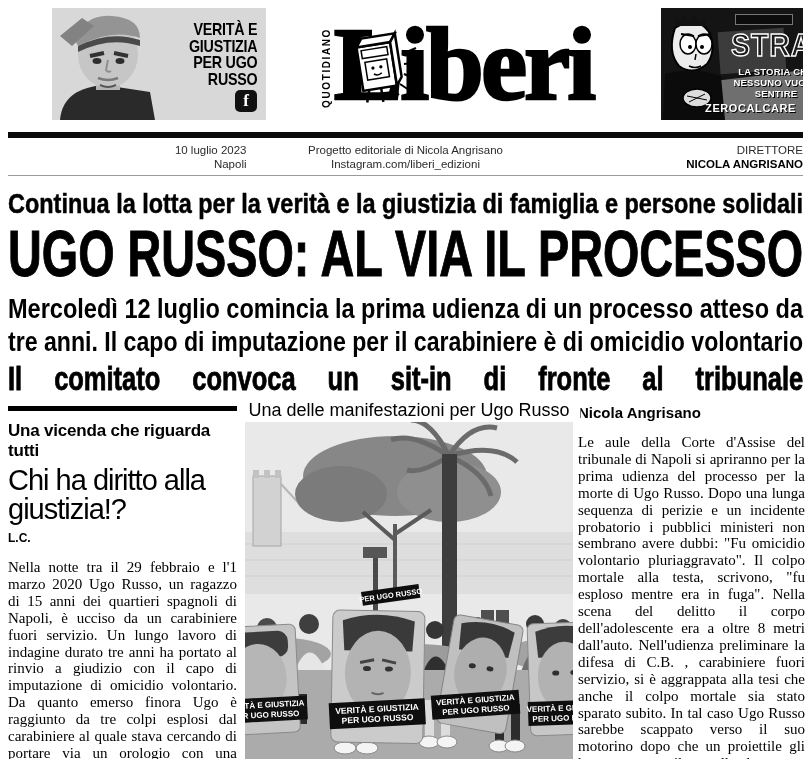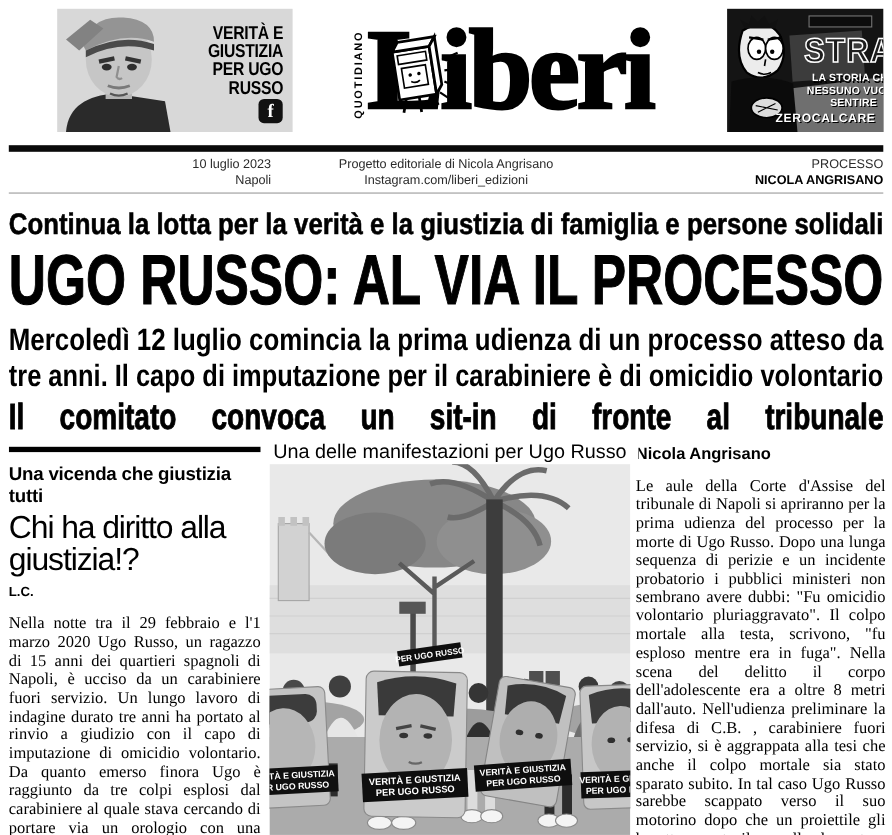--- a/index.html
+++ b/index.html
@@ -156,21 +156,21 @@
   <div class="dateline">
     <div class="dl-left">
       <div>10 luglio 2023</div>
       <div>Napoli</div>
     </div>
     <div class="dl-center">
       <div>Progetto editoriale di Nicola Angrisano</div>
       <div>Instagram.com/liberi_edizioni</div>
     </div>
     <div class="dl-right">
-      <div>PROCESSO</div>
+      <div>DIRETTORE</div>
       <div class="dl-bold">NICOLA ANGRISANO</div>
     </div>
   </div>
   <div class="rule-thin"></div>
 
   <div class="kicker">
     <span class="fitline" style="transform-origin: left center; transform: scaleX(0.86863);">Continua la lotta per la verità e la giustizia di famiglia e persone solidali</span>
   </div>
   <h1 class="main-head">
     <span class="fitline" style="transform-origin: left center; transform: scaleX(0.730594);">UGO RUSSO: AL VIA IL PROCESSO</span>
@@ -178,21 +178,21 @@
   <div class="deck">
     <div><span class="fitline" style="transform-origin: left center; transform: scaleX(0.840367);">Mercoledì 12 luglio comincia la prima udienza di un processo atteso da</span></div>
     <div><span class="fitline" style="transform-origin: left center; transform: scaleX(0.825478);">tre anni. Il capo di imputazione per il carabiniere è di omicidio volontario</span></div>
   </div>
   <div class="subhead-outer">
     <div class="subhead">Il comitato convoca un sit-in di fronte al tribunale</div>
   </div>
 
   <section class="leftcol">
     <div class="col-bar"></div>
-    <div class="left-kicker">Una vicenda che giustizia tutti</div>
+    <div class="left-kicker">Una vicenda che riguarda tutti</div>
     <div class="left-title">Chi ha diritto alla giustizia!?</div>
     <div class="left-byline">L.C.</div>
     <div class="serif-body">Nella notte tra il 29 febbraio e l'1 marzo 2020 Ugo Russo, un ragazzo di 15 anni dei quartieri spagnoli di Napoli, è ucciso da un carabiniere fuori servizio. Un lungo lavoro di indagine durato tre anni ha portato al rinvio a giudizio con il capo di imputazione di omicidio volontario. Da quanto emerso finora Ugo è raggiunto da tre colpi esplosi dal carabiniere al quale stava cercando di portare via un orologio con una pistola finta: il terzo proiettile, quello mortale, alla nuca, sparato mentre era di fronte già ferito. La</div>
   </section>
 
   <figure class="photo-wrap">
     <figcaption class="caption">Una delle manifestazioni per Ugo Russo</figcaption>
     <svg width="328" height="345" viewBox="0 0 328 345">
       <rect width="328" height="345" fill="#e9e9e9"></rect>
       <rect x="180" y="148" width="148" height="14" fill="#d2d2d2"></rect>

